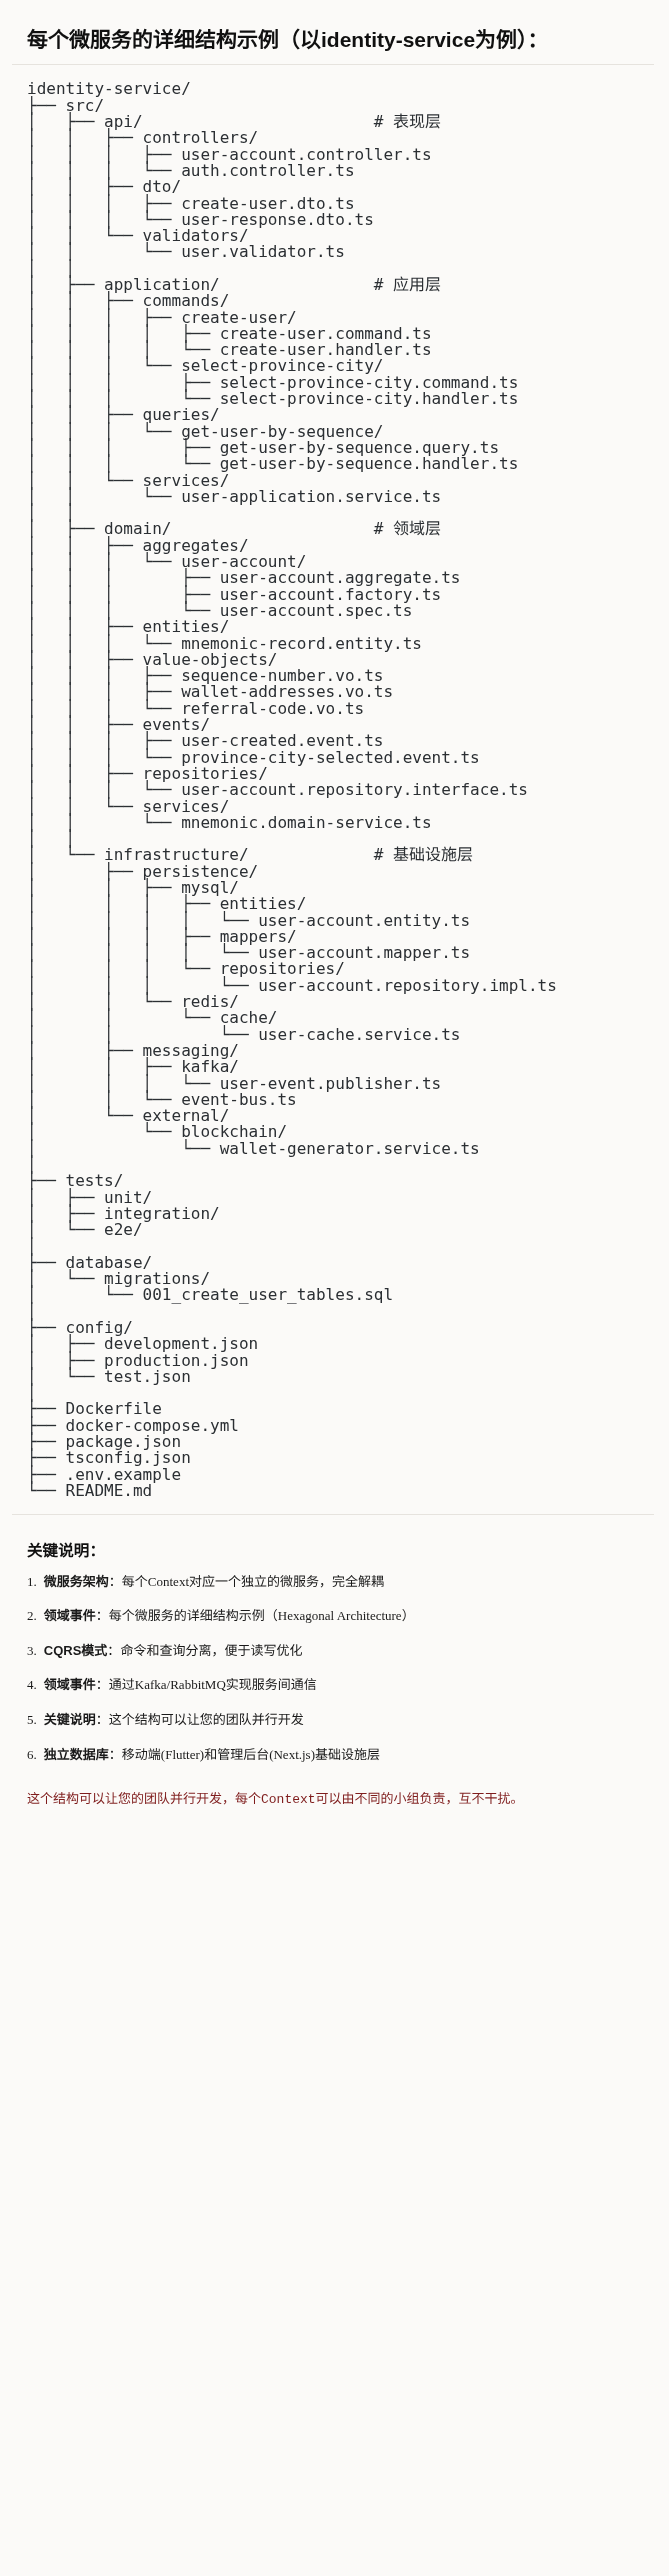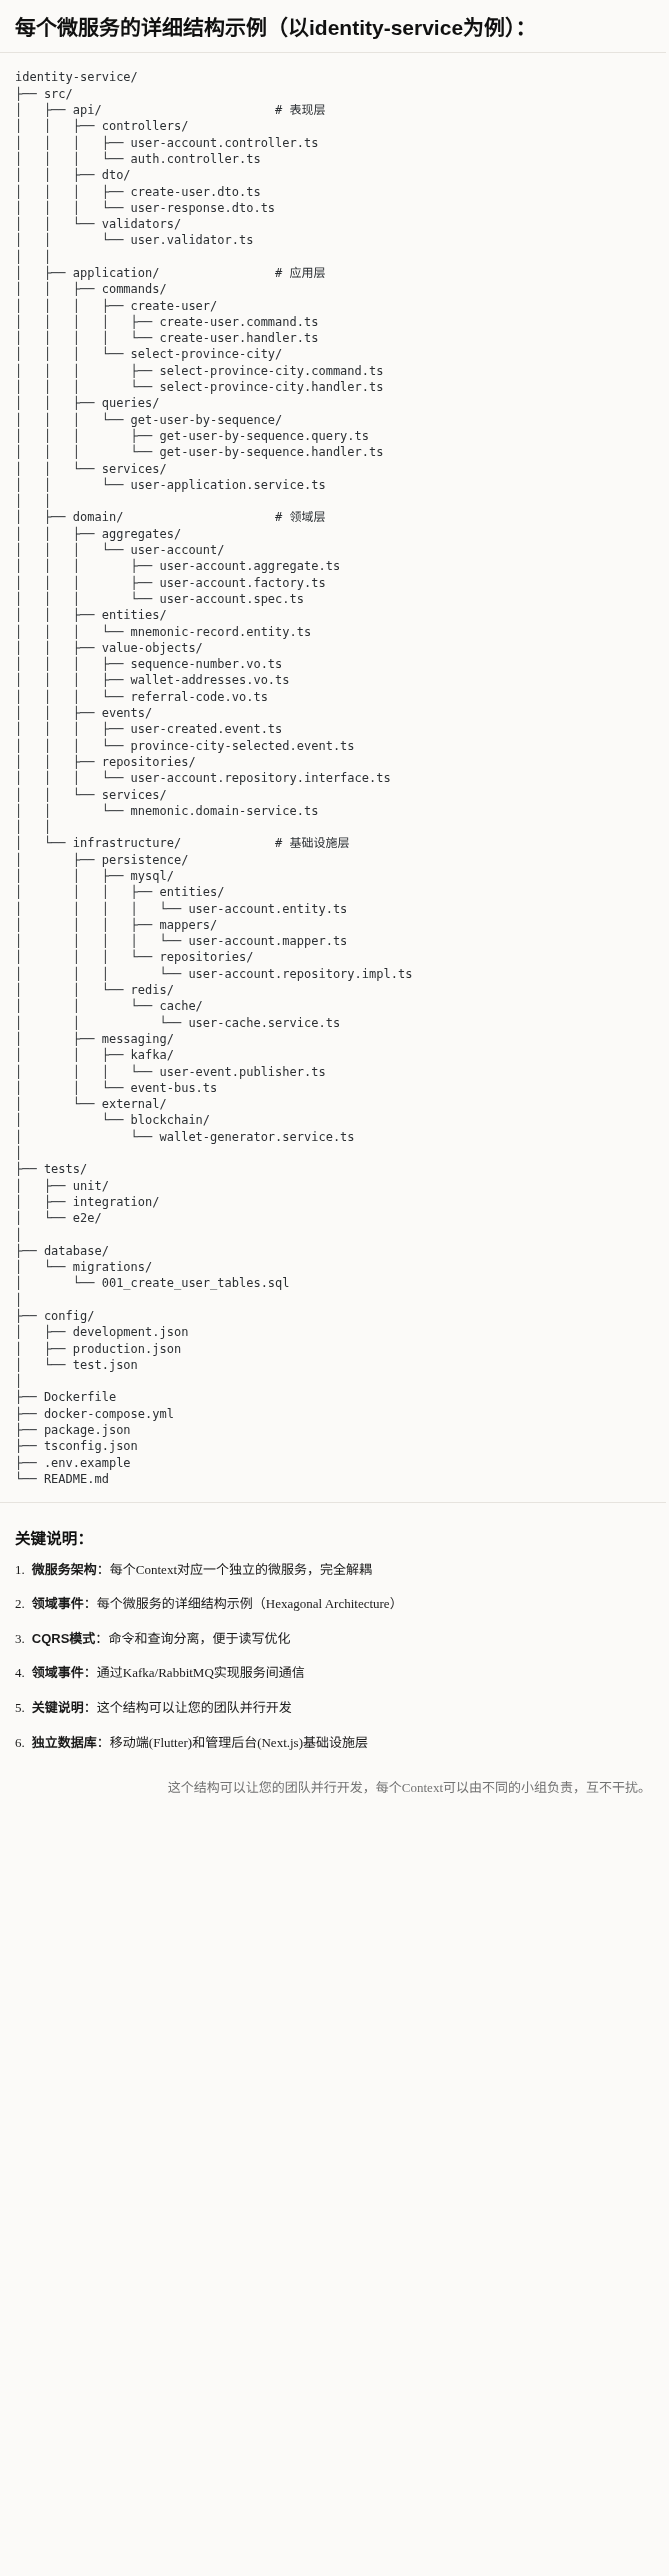--- a/index.html
+++ b/index.html
@@ -11,21 +11,21 @@
   body {
     width: 669px;
     font-family: "Liberation Sans", "DejaVu Sans", sans-serif;
     color: #1a1a1a;
     -webkit-font-smoothing: antialiased;
   }
   .page {
     width: 666px;
     box-sizing: border-box;
     background: #fbfaf8;
-    padding: 0;
+    padding: 12px;
   }
 
   
   .doc-heading {
     font-family: "Liberation Sans", "DejaVu Sans", sans-serif;
     font-weight: bold;
     font-size: 21px;
     line-height: 1.35;
     color: #101010;
     margin: 0;
@@ -39,21 +39,21 @@
   }
 
   
   .tree-block {
     background: #fbfaf8;
     padding: 16.3px 15px 15px 15px;
   }
   pre.tree {
     margin: 0;
     font-family: "DejaVu Sans Mono", "Liberation Mono", monospace;
-    font-size: 12px;
+    font-size: 16px;
     line-height: 16.3px;
     color: #2b2f33;
     white-space: pre;
     letter-spacing: 0px;
     tab-size: 4;
   }
 
   
   .notes {
     padding: 7.5px 15px 5px 15px;
@@ -89,27 +89,26 @@
     font-weight: bold;
     font-family: "Liberation Sans", "DejaVu Sans", sans-serif;
   }
   ol.note-list > li .note-sep {
     font-family: "Liberation Serif", "DejaVu Serif", serif;
   }
   ol.note-list > li .note-desc {
     font-family: "Liberation Serif", "DejaVu Serif", serif;
   }
   .closing {
-    font-family: Liberation Serif, serif;
+    font-family: Liberation Mono, monospace;
     font-size: 13px;
     line-height: 1.6;
-    color: #737373;
+    color: #7f1d1d;
     margin: 6.3px 0 16.3px 0;
     padding: 0 15px 0 15px;
-    text-align: right;
   }
 </style>
 </head>
 <body>
 
 <div class="page">
 
   <h1 class="doc-heading">每个微服务的详细结构示例（以identity-service为例）：</h1>
 
   <hr class="rule">

